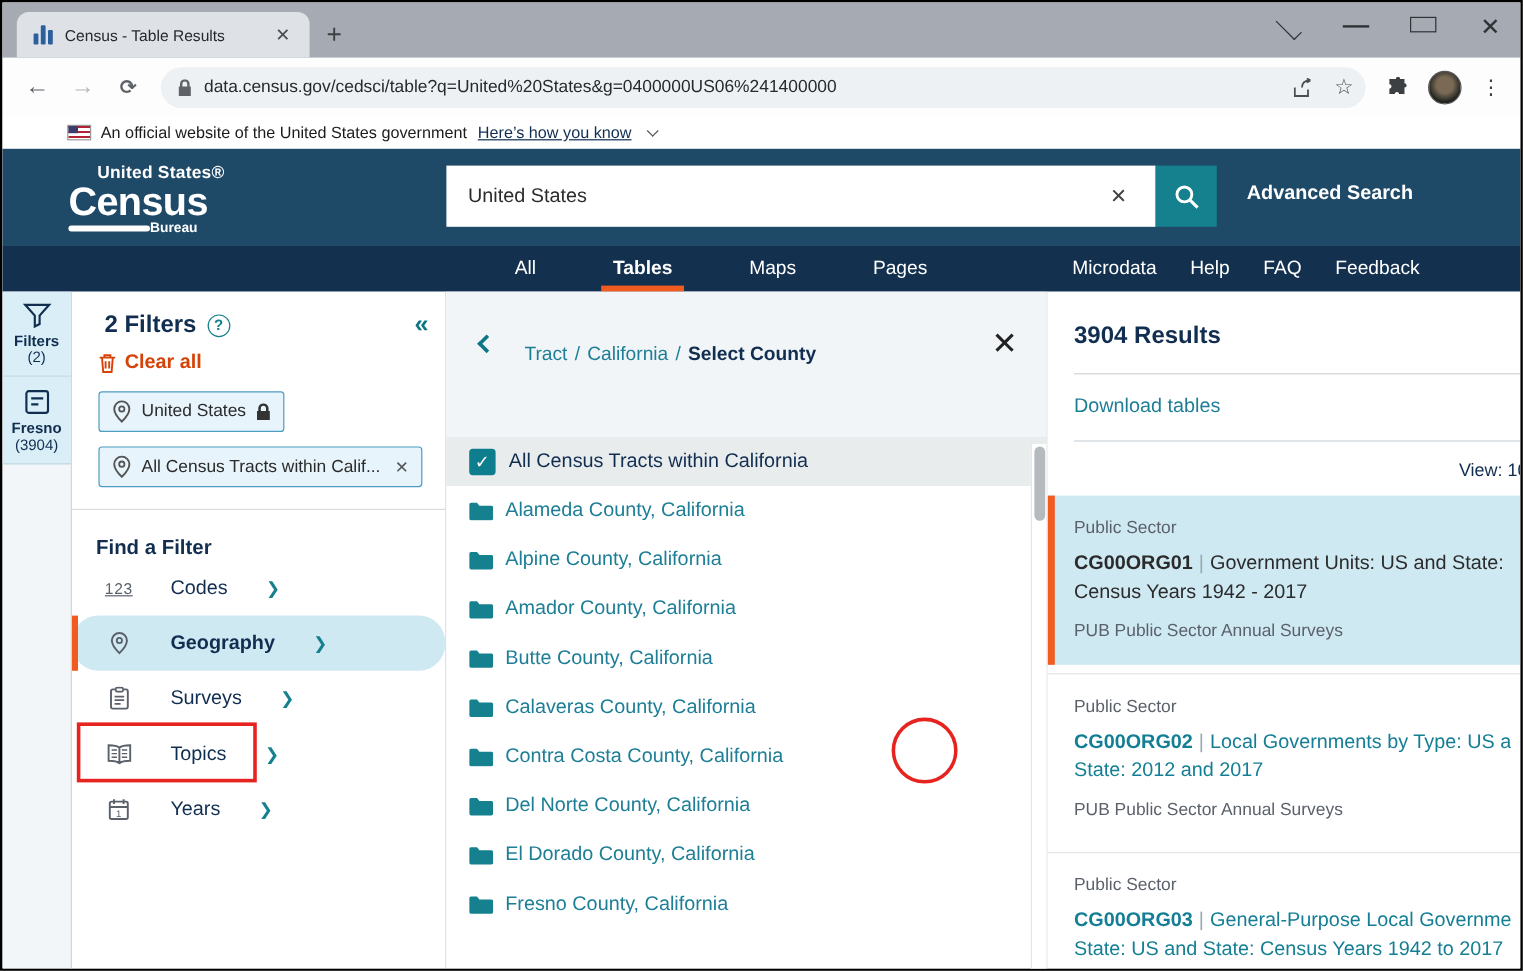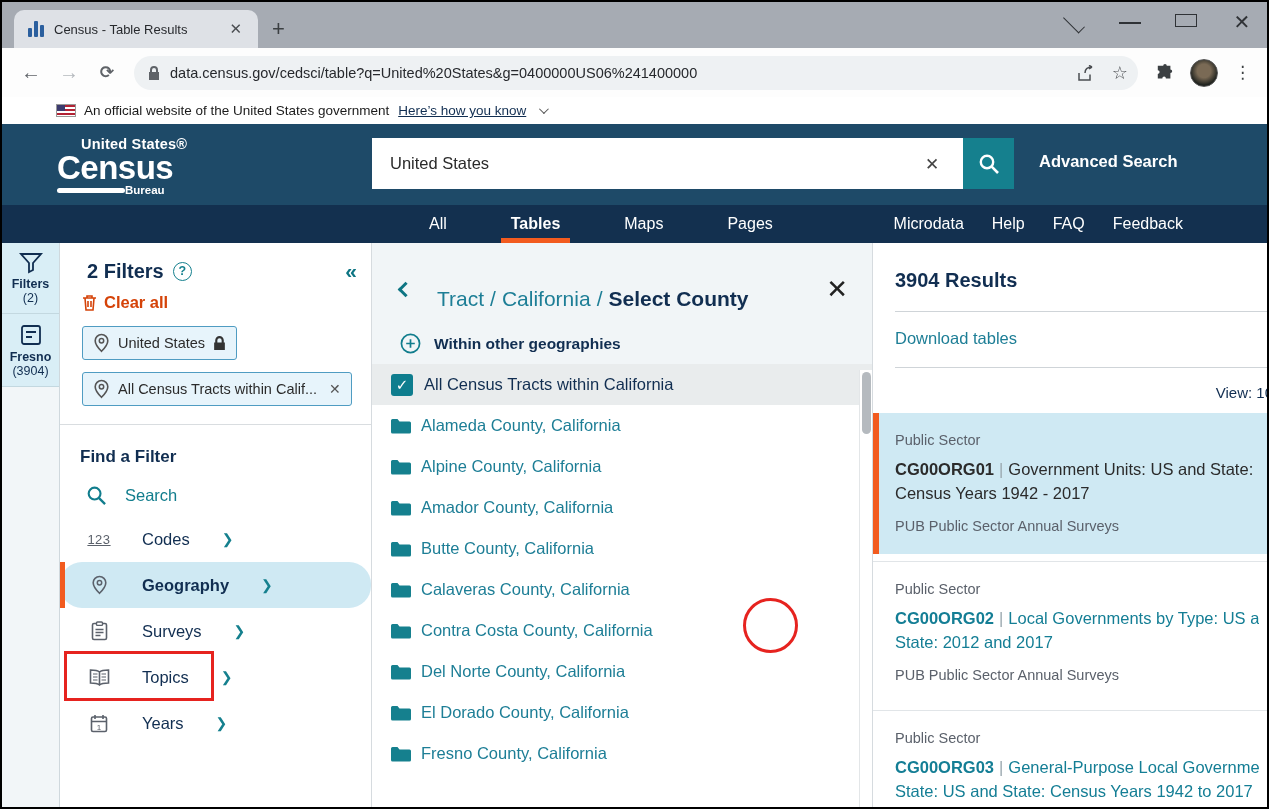--- a/index.html
+++ b/index.html
@@ -93,21 +93,21 @@
   .cat-row.active { background:#cfe9f3; font-weight:bold;border-radius:22px; }
   .cat-row.active::before { content:""; position:absolute; left:0; top:0; bottom:0; width:5px; background:#f25b1f; }
   .cat-icon { width:26px; display:flex; justify-content:center; color:#5b616b; }
   .codes-txt { font-size:13px; color:#5b616b; text-decoration:underline; letter-spacing:.5px; }
   .annot-rect { position:absolute; left:4px; top:-3px; width:150px; height:50px; border:3.5px solid #e6231f; pointer-events:none; z-index:5; }
 
   .geo-panel { width:501px; border-right:1px solid #d6dbdf; background:#fff; flex:none; position:relative; }
   .geo-head { background:#f1f5f7; padding:24px 0 0 0; height:121px; }
   .crumb-row { display:flex; align-items:center; padding:0 24px 0 28px; }
   .back-chev { width:11px; height:11px; border-left:3px solid #0d7583; border-bottom:3px solid #0d7583; transform:rotate(45deg); margin-right:26px; }
-  .crumbs { font-size:21px;margin-top:20px; }
+  .crumbs { font-size:16px;margin-top:20px; }
   .crumbs a { color:#1d7e96; text-decoration:none; }
   .crumbs .sep { color:#1d7e96; padding:0 6px; }
   .crumbs .current { color:#112e51; font-weight:bold; }
   .geo-close { margin-left:auto; font-size:26px; color:#222; line-height:1; }
   .within-row { display:flex; align-items:center; gap:13px; margin:22px 0 0 28px; color:#112e51; font-size:15.5px; font-weight:bold; }
   .geo-list { position:relative; }
   .geo-row { display:flex; align-items:center; height:41px; padding-left:19px; gap:10px; }
   .geo-row.sel { background:#e9eced; }
   .checkbox { width:22px; height:22px; background:#0e7d8e; border-radius:3px; color:#fff; font-size:15px; font-weight:bold;
               display:flex; align-items:center; justify-content:center; position:relative; z-index:2; }
@@ -286,27 +286,20 @@
               <path fill="none" stroke="#555" stroke-width="1.6" d="M8.5 1.5a6.3 6.3 0 016.3 6.3c0 4.4-6.3 10.5-6.3 10.5S2.2 12.2 2.2 7.8A6.3 6.3 0 018.5 1.5z"></path>
               <circle cx="8.5" cy="7.8" r="2.2" fill="none" stroke="#555" stroke-width="1.5"></circle>
             </svg>
           </span>
           <span>All Census Tracts within Calif...</span>
           <span class="x">✕</span>
         </div>
       </div>
     <div class="fp-divider"></div>
     <div class="find-filter">Find a Filter</div>
-    <div class="fp-search">
-      <svg class="ico" width="21" height="21" viewBox="0 0 22 22">
-        <circle cx="9" cy="9" r="6.2" fill="none" stroke="#117d8d" stroke-width="2.2"></circle>
-          <path d="M13.7 13.7L20 20" stroke="#117d8d" stroke-width="2.4"></path>
-        </svg>
-      <span>Search</span>
-    </div>
     <div id="categories">
         <div class="cat-row">
           <span class="cat-icon">
             <span class="codes-txt">123</span>
           </span>
           <span>Codes</span>
           <span class="arrow">❯</span>
         </div>
         <div class="cat-row active">
           <span class="cat-icon">
@@ -353,27 +346,20 @@
         </div>
       </div>
   </div>
 
   <div class="geo-panel">
     <div class="geo-head">
       <div class="crumb-row">
         <span class="back-chev"></span>
         <span class="crumbs" id="crumbs"><a href="#">Tract</a><span class="sep">/</span><a href="#">California</a><span class="sep">/</span><span class="current">Select County</span></span>
         <span class="geo-close">✕</span>
-      </div>
-      <div class="within-row">
-        <svg class="ico" width="21" height="21" viewBox="0 0 22 22">
-          <circle cx="11" cy="11" r="9.5" fill="none" stroke="#117d8d" stroke-width="1.8"></circle>
-            <path d="M11 6.5v9M6.5 11h9" stroke="#117d8d" stroke-width="1.8"></path>
-          </svg>
-        <span>Within other geographies</span>
       </div>
     </div>
     <div class="geo-list" id="geo-list">
         <div class="geo-row sel">
           <span class="checkbox">✓</span>
           <span class="sel-label">All Census Tracts within California</span>
         </div>
         <div class="geo-row">
           <span>
             <svg class="ico" width="20" height="16" viewBox="0 0 20 16">

